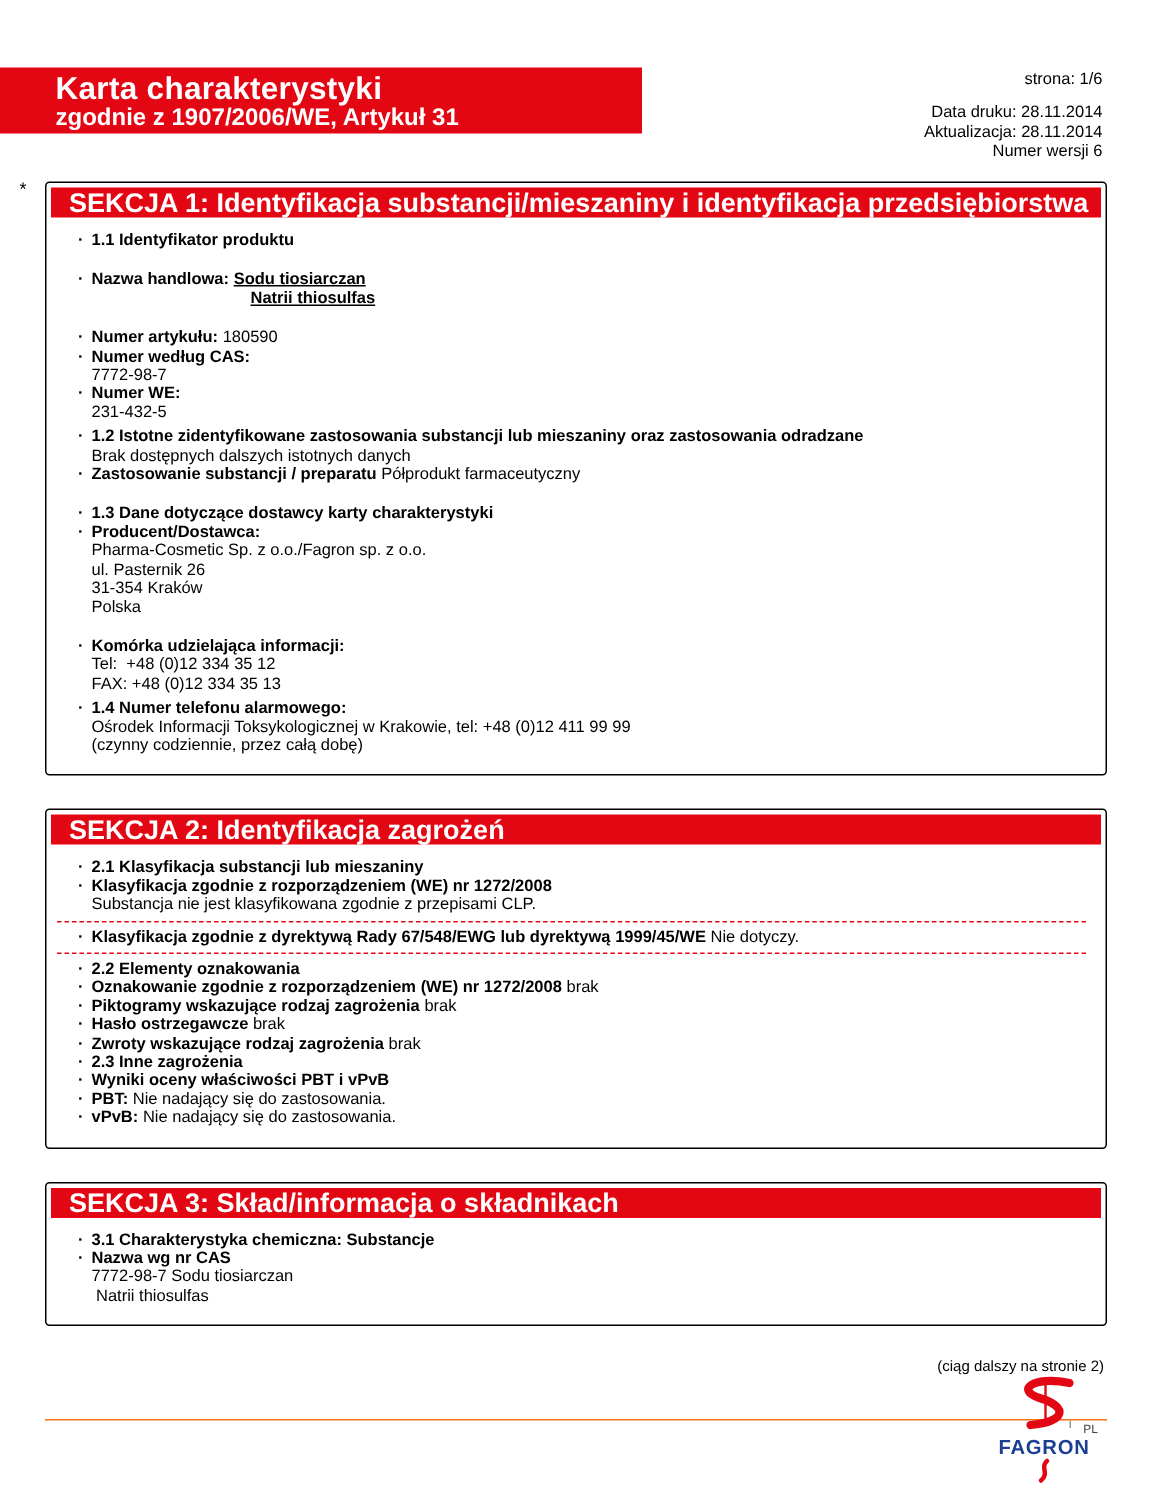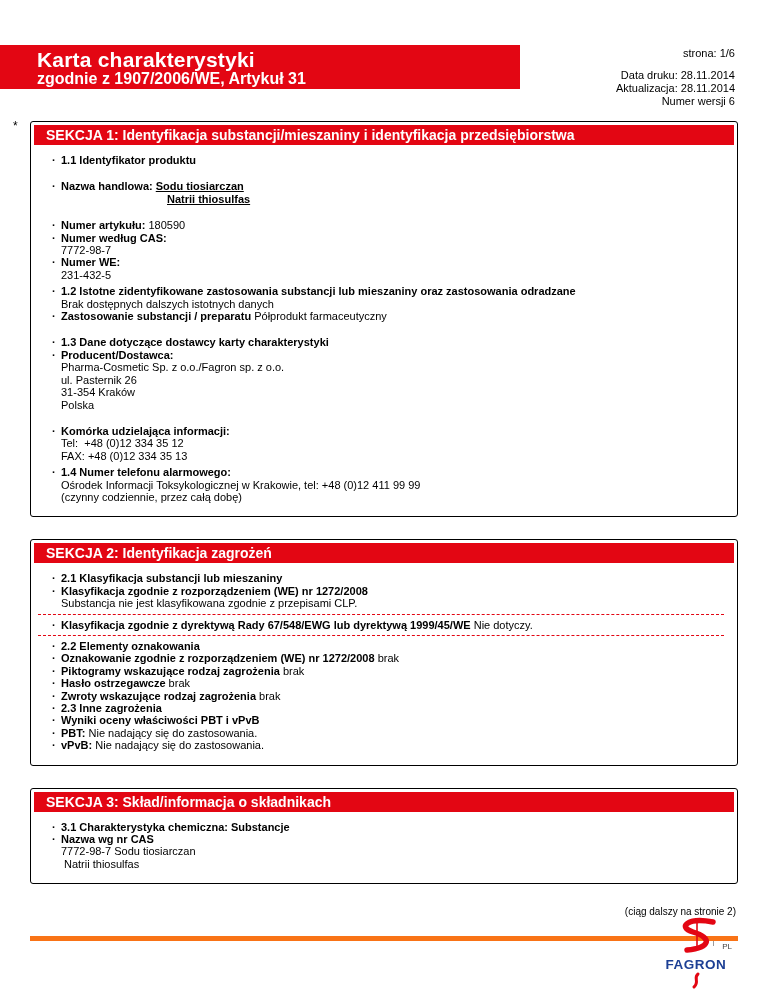--- a/index.html
+++ b/index.html
@@ -3,46 +3,46 @@
 <meta charset="utf-8">
 <style>
   * { margin:0; padding:0; box-sizing:border-box; }
   html,body { background:#ffffff; }
   body {
     width:768px; height:994px; position:relative; overflow:hidden;
     font-family:"Liberation Sans", sans-serif; color:#000;
   }
   
   .banner {
-    position:absolute; left:0; top:45px; width:520px; height:44px;
+    position:absolute; left:0; top:45px; width:428px; height:44px;
     background:#e30613; color:#fff; padding:3px 0 0 37px;
   }
   .banner .title { font-size:21px; font-weight:bold; line-height:24px; letter-spacing:0.2px; }
   .banner .subtitle { font-size:16px; font-weight:bold; line-height:13px; }
   
   .meta { position:absolute; top:47px; right:33px; text-align:right; font-size:11px; line-height:13px; }
   .meta .page-line { margin-bottom:9px; }
   .star { position:absolute; left:13px; top:119px; font-size:12px; }
   
   .content { position:absolute; top:121px; left:30px; width:708px; }
   .box { border:1px solid #000; border-radius:3px; padding:3px; margin-bottom:22px; background:#fff; }
-  .sec-head { background:#e30613; color:#fff; font-weight:bold; font-size:14px; line-height:14px; padding:3px 4px 3px 12px; }
+  .sec-head { background:#e30613; color:#fff; font-weight:bold; font-size:18px; line-height:14px; padding:3px 4px 3px 12px; }
   .sec-body { padding:9px 10px 10px 18px; font-size:11px; line-height:12.4px; }
   .line { position:relative; padding-left:9px; white-space:pre-wrap; }
   .line.bul::before { content:"·"; position:absolute; left:0; top:0; font-weight:bold; }
   .b { font-weight:bold; }
   .u { text-decoration:underline; }
   .sp { margin-top:14px; }
   .sp2 { margin-top:4px; }
   .trade2 { padding-left:115px; }
   .ind2 { padding-left:12px; }
   .dash { border-top:1px dashed #e30613; margin:4px 0 4px -14px; }
   
   .footer-note { text-align:right; font-size:10px; line-height:12px; margin-top:0; padding-right:2px; }
-  .pl-rule { border-top:5px solid #f97316; margin-top:18px; position:relative; }
+  .pl-rule { border-top:1px solid #f97316; margin-top:28px; position:relative; }
   .pl-rule .tick { position:absolute; right:24px; top:0; width:1px; height:5px; background:#9a9a9a; }
   .pl-rule .pl { position:absolute; right:6px; top:1px; font-size:8px; color:#444; }
   
   .logo { position:absolute; right:26px; top:916px; width:92px; text-align:center; }
 </style>
 </head>
 <body>
 
 <div class="banner">
   <div class="title">Karta charakterystyki</div>

